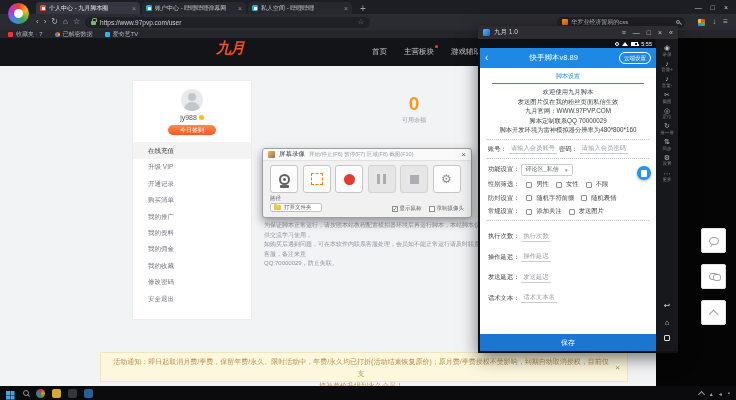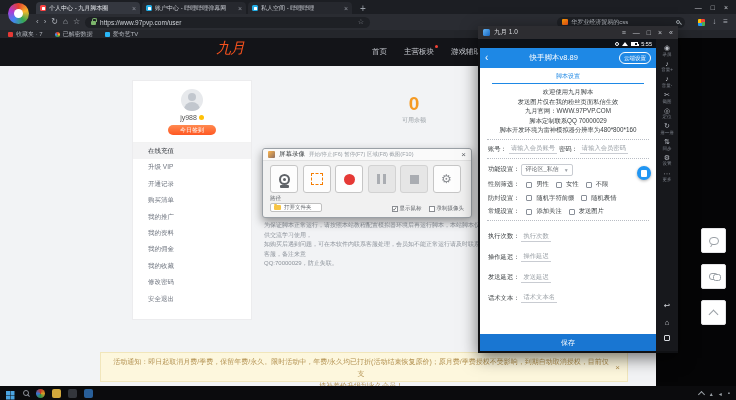--- a/index.html
+++ b/index.html
@@ -41,21 +41,21 @@
   .bmbar{position:absolute;left:0;top:30px;width:736px;height:8px;background:#24262b;display:flex;align-items:center;gap:12px;padding-left:8px;font-size:6px;color:#b2b6bd}
   .bm{display:flex;align-items:center;gap:3px}
   .bm-ico{width:5px;height:5px;border-radius:1px;display:inline-block}
   .bm-ico.red{background:#e53935}
   .bm-ico.wheel{background:conic-gradient(#e4412f,#f7b529,#35a853,#4286f5,#e4412f);border-radius:50%}
   .bm-ico.blue{background:#29b6f6}
 
   
   .page{position:absolute;left:0;top:38px;width:736px;height:348px;background:#f2f3f5}
   .site-header{position:relative;height:28px;background:#131418;display:flex;align-items:center}
-  .site-logo{position:absolute;left:216px;top:1px;color:#f4511e;font-size:15px;font-weight:normal;font-style:italic;letter-spacing:-1px}
+  .site-logo{position:absolute;left:216px;top:1px;color:#f4511e;font-size:15px;font-weight:bold;font-style:italic;letter-spacing:-1px}
   .site-nav{display:flex;gap:17px;margin-left:372px;font-size:7.5px;color:#c9ccd2}
   .site-nav span{position:relative}
   .site-nav .hot::after{content:"";position:absolute;right:-4px;top:-2px;width:3px;height:3px;border-radius:50%;background:#f44336}
 
   .profile-card{position:absolute;left:132px;top:42px;width:120px;height:240px;background:#fff;border:1px solid #ececee}
   .avatar{width:22px;height:22px;border-radius:50%;background:#e7e9ec;margin:8px auto 3px;position:relative;overflow:hidden}
   .avatar::before{content:"";position:absolute;left:7px;top:4px;width:8px;height:8px;border-radius:50%;background:#c2c7cе;background:#c2c7ce}
   .avatar::after{content:"";position:absolute;left:3px;top:13px;width:16px;height:9px;border-radius:8px 8px 0 0;background:#c2c7ce}
   .uname{text-align:center;font-size:7px;color:#555}
   .vip{width:5px;height:5px;background:#ffc107;border-radius:50%;display:inline-block;margin-left:2px}

